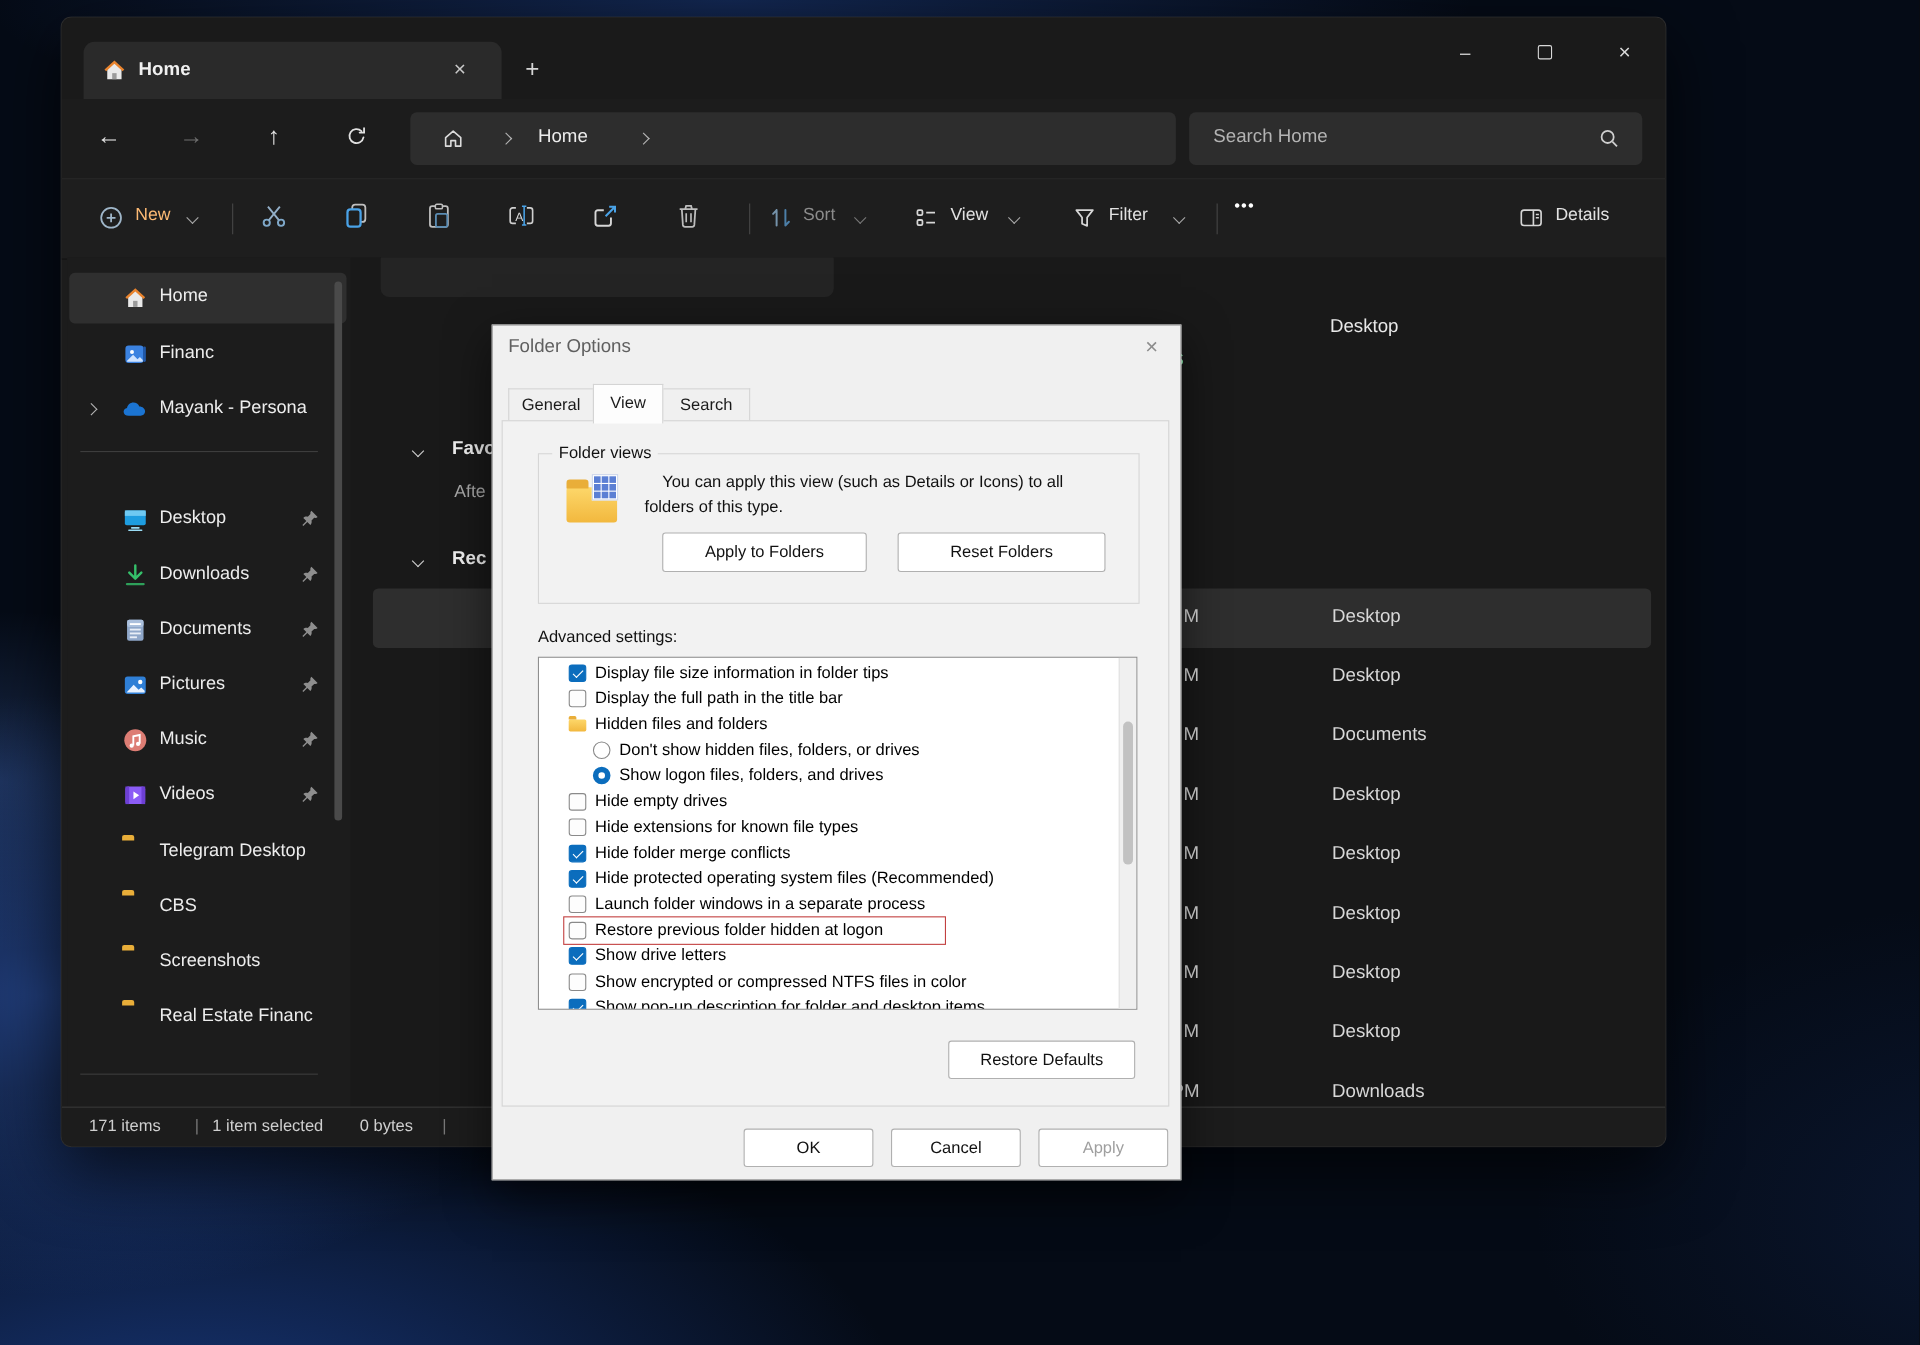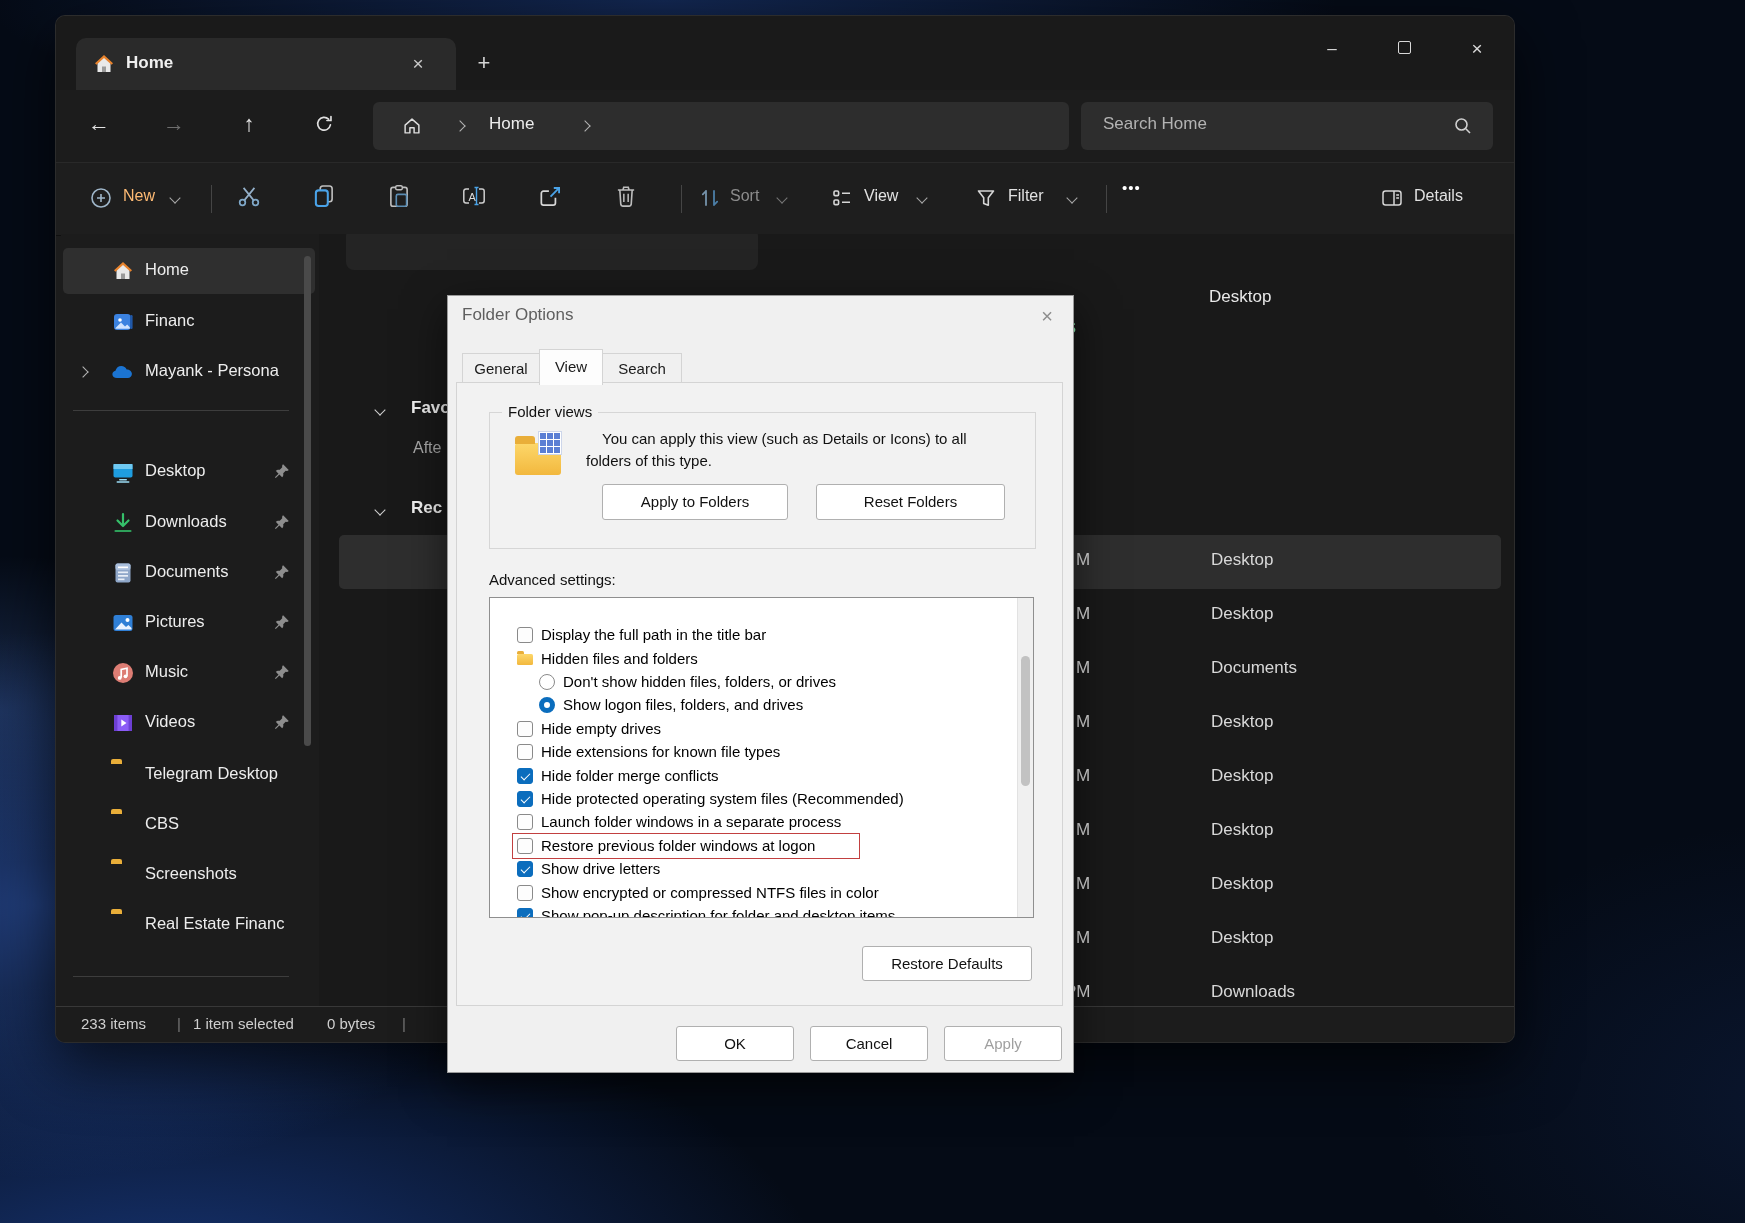--- a/index.html
+++ b/index.html
@@ -368,21 +368,21 @@
         <span class="ftime">M</span>
         <span class="floc">Desktop</span>
       </div>
       <div class="frow" style="top:733px">
         <span class="ftime" style="left:726px">PM</span>
         <span class="floc">Downloads</span>
       </div>
     </div>
 
     <div class="statusbar">
-      <span class="stxt" style="left:25px">233 items</span>
+      <span class="stxt" style="left:25px">171 items</span>
       <span class="stxt" style="left:121px;color:#777">|</span>
       <span class="stxt" style="left:137px">1 item selected</span>
       <span class="stxt" style="left:271px">0 bytes</span>
       <span class="stxt" style="left:346px;color:#777">|</span>
     </div>
   </div>
 
   <div id="dlg">
     <span class="dtitle">Folder Options</span>
     <span class="dclose">×</span>
@@ -408,20 +408,24 @@
           </span>
         <span class="abs" style="left:112px;top:17px;font-size:15px">You can apply this view (such as Details or Icons) to all</span>
         <span class="abs" style="left:96px;top:39px;font-size:15px">folders of this type.</span>
         <div class="dbtn" style="left:112px;top:71px;width:186px;height:36px;line-height:34px">Apply to Folders</div>
         <div class="dbtn" style="left:326px;top:71px;width:189px;height:36px;line-height:34px">Reset Folders</div>
       </div>
 
       <span class="advlabel">Advanced settings:</span>
 
       <div class="listbox">
+        <div class="lrow" style="top:4px">
+          <span class="cb on"></span>
+          <span class="llabel">Display file size information in folder tips</span>
+        </div>
         <div class="lrow" style="top:27px">
           <span class="cb"></span>
           <span class="llabel">Display the full path in the title bar</span>
         </div>
         <div class="lrow" style="top:51px">
           <span class="minifolder"></span>
           <span class="llabel">Hidden files and folders</span>
         </div>
         <div class="lrow" style="top:74px">
           <span class="radio"></span>
@@ -446,21 +450,21 @@
         <div class="lrow" style="top:191px">
           <span class="cb on"></span>
           <span class="llabel">Hide protected operating system files (Recommended)</span>
         </div>
         <div class="lrow" style="top:214px">
           <span class="cb"></span>
           <span class="llabel">Launch folder windows in a separate process</span>
         </div>
         <div class="lrow" style="top:238px">
           <span class="cb"></span>
-          <span class="llabel">Restore previous folder windows at logon</span>
+          <span class="llabel">Restore previous folder hidden at logon</span>
         </div>
         <div class="lrow" style="top:261px">
           <span class="cb on"></span>
           <span class="llabel">Show drive letters</span>
         </div>
         <div class="lrow" style="top:285px">
           <span class="cb"></span>
           <span class="llabel">Show encrypted or compressed NTFS files in color</span>
         </div>
         <div class="lrow" style="top:308px">

